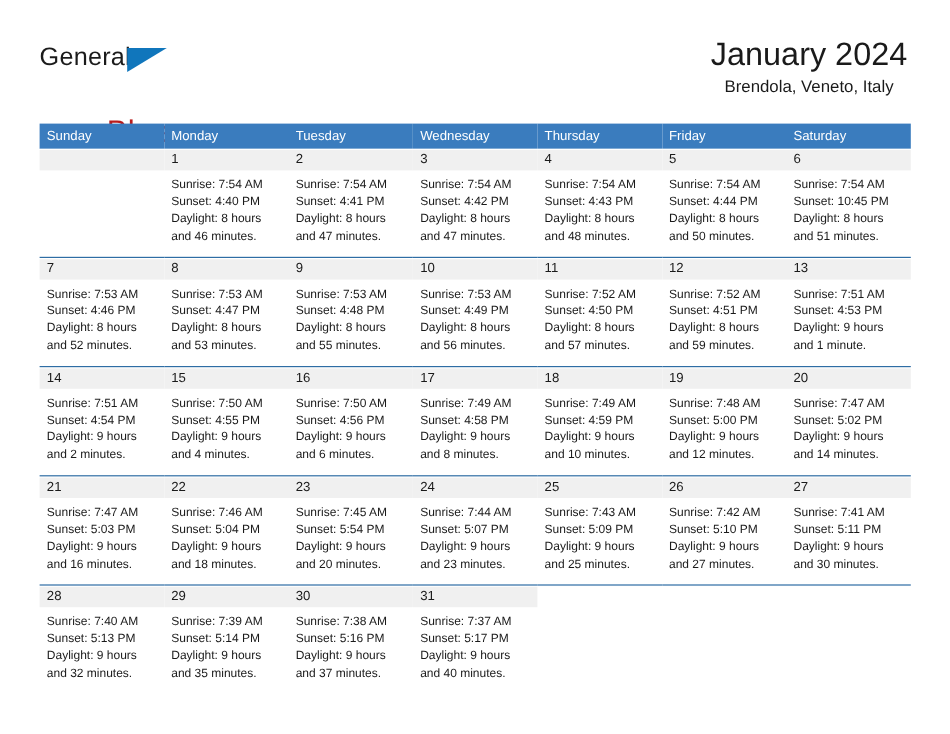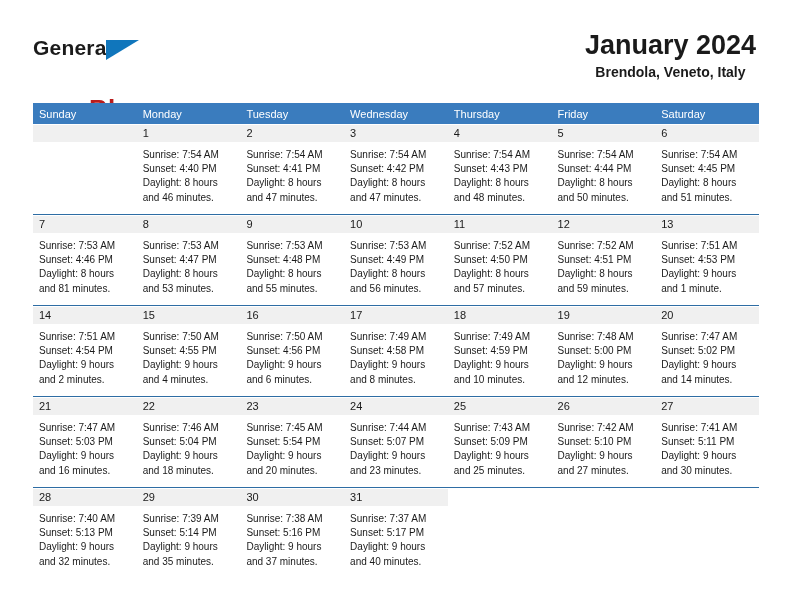--- a/index.html
+++ b/index.html
@@ -21,21 +21,20 @@
     box-sizing: border-box;
   }
 
   
   .top {
     position: absolute;
     left: 0;
     top: 0;
     width: 792px;
     height: 100px;
-    font-weight: bold;
   }
   .brand {
     position: absolute;
     left: 33px;
     top: 36px;
     width: 200px;
     height: 52px;
   }
   .brand-general {
     position: absolute;
@@ -241,39 +240,39 @@
                 <div>Daylight: 8 hours</div>
                 <div>and 50 minutes.</div>
               </div>
             </div>
           </td>
           <td>
             <div class="cell">
               <div class="daynum">6</div>
               <div class="lines">
                 <div>Sunrise: 7:54 AM</div>
-                <div>Sunset: 4:45 PM</div>
+                <div>Sunset: 10:45 PM</div>
                 <div>Daylight: 8 hours</div>
                 <div>and 51 minutes.</div>
               </div>
             </div>
           </td>
         </tr>
         <tr class="week-sep">
           <td colspan="7"></td>
         </tr>
         <tr>
           <td>
             <div class="cell">
               <div class="daynum">7</div>
               <div class="lines">
                 <div>Sunrise: 7:53 AM</div>
                 <div>Sunset: 4:46 PM</div>
                 <div>Daylight: 8 hours</div>
-                <div>and 81 minutes.</div>
+                <div>and 52 minutes.</div>
               </div>
             </div>
           </td>
           <td>
             <div class="cell">
               <div class="daynum">8</div>
               <div class="lines">
                 <div>Sunrise: 7:53 AM</div>
                 <div>Sunset: 4:47 PM</div>
                 <div>Daylight: 8 hours</div>

